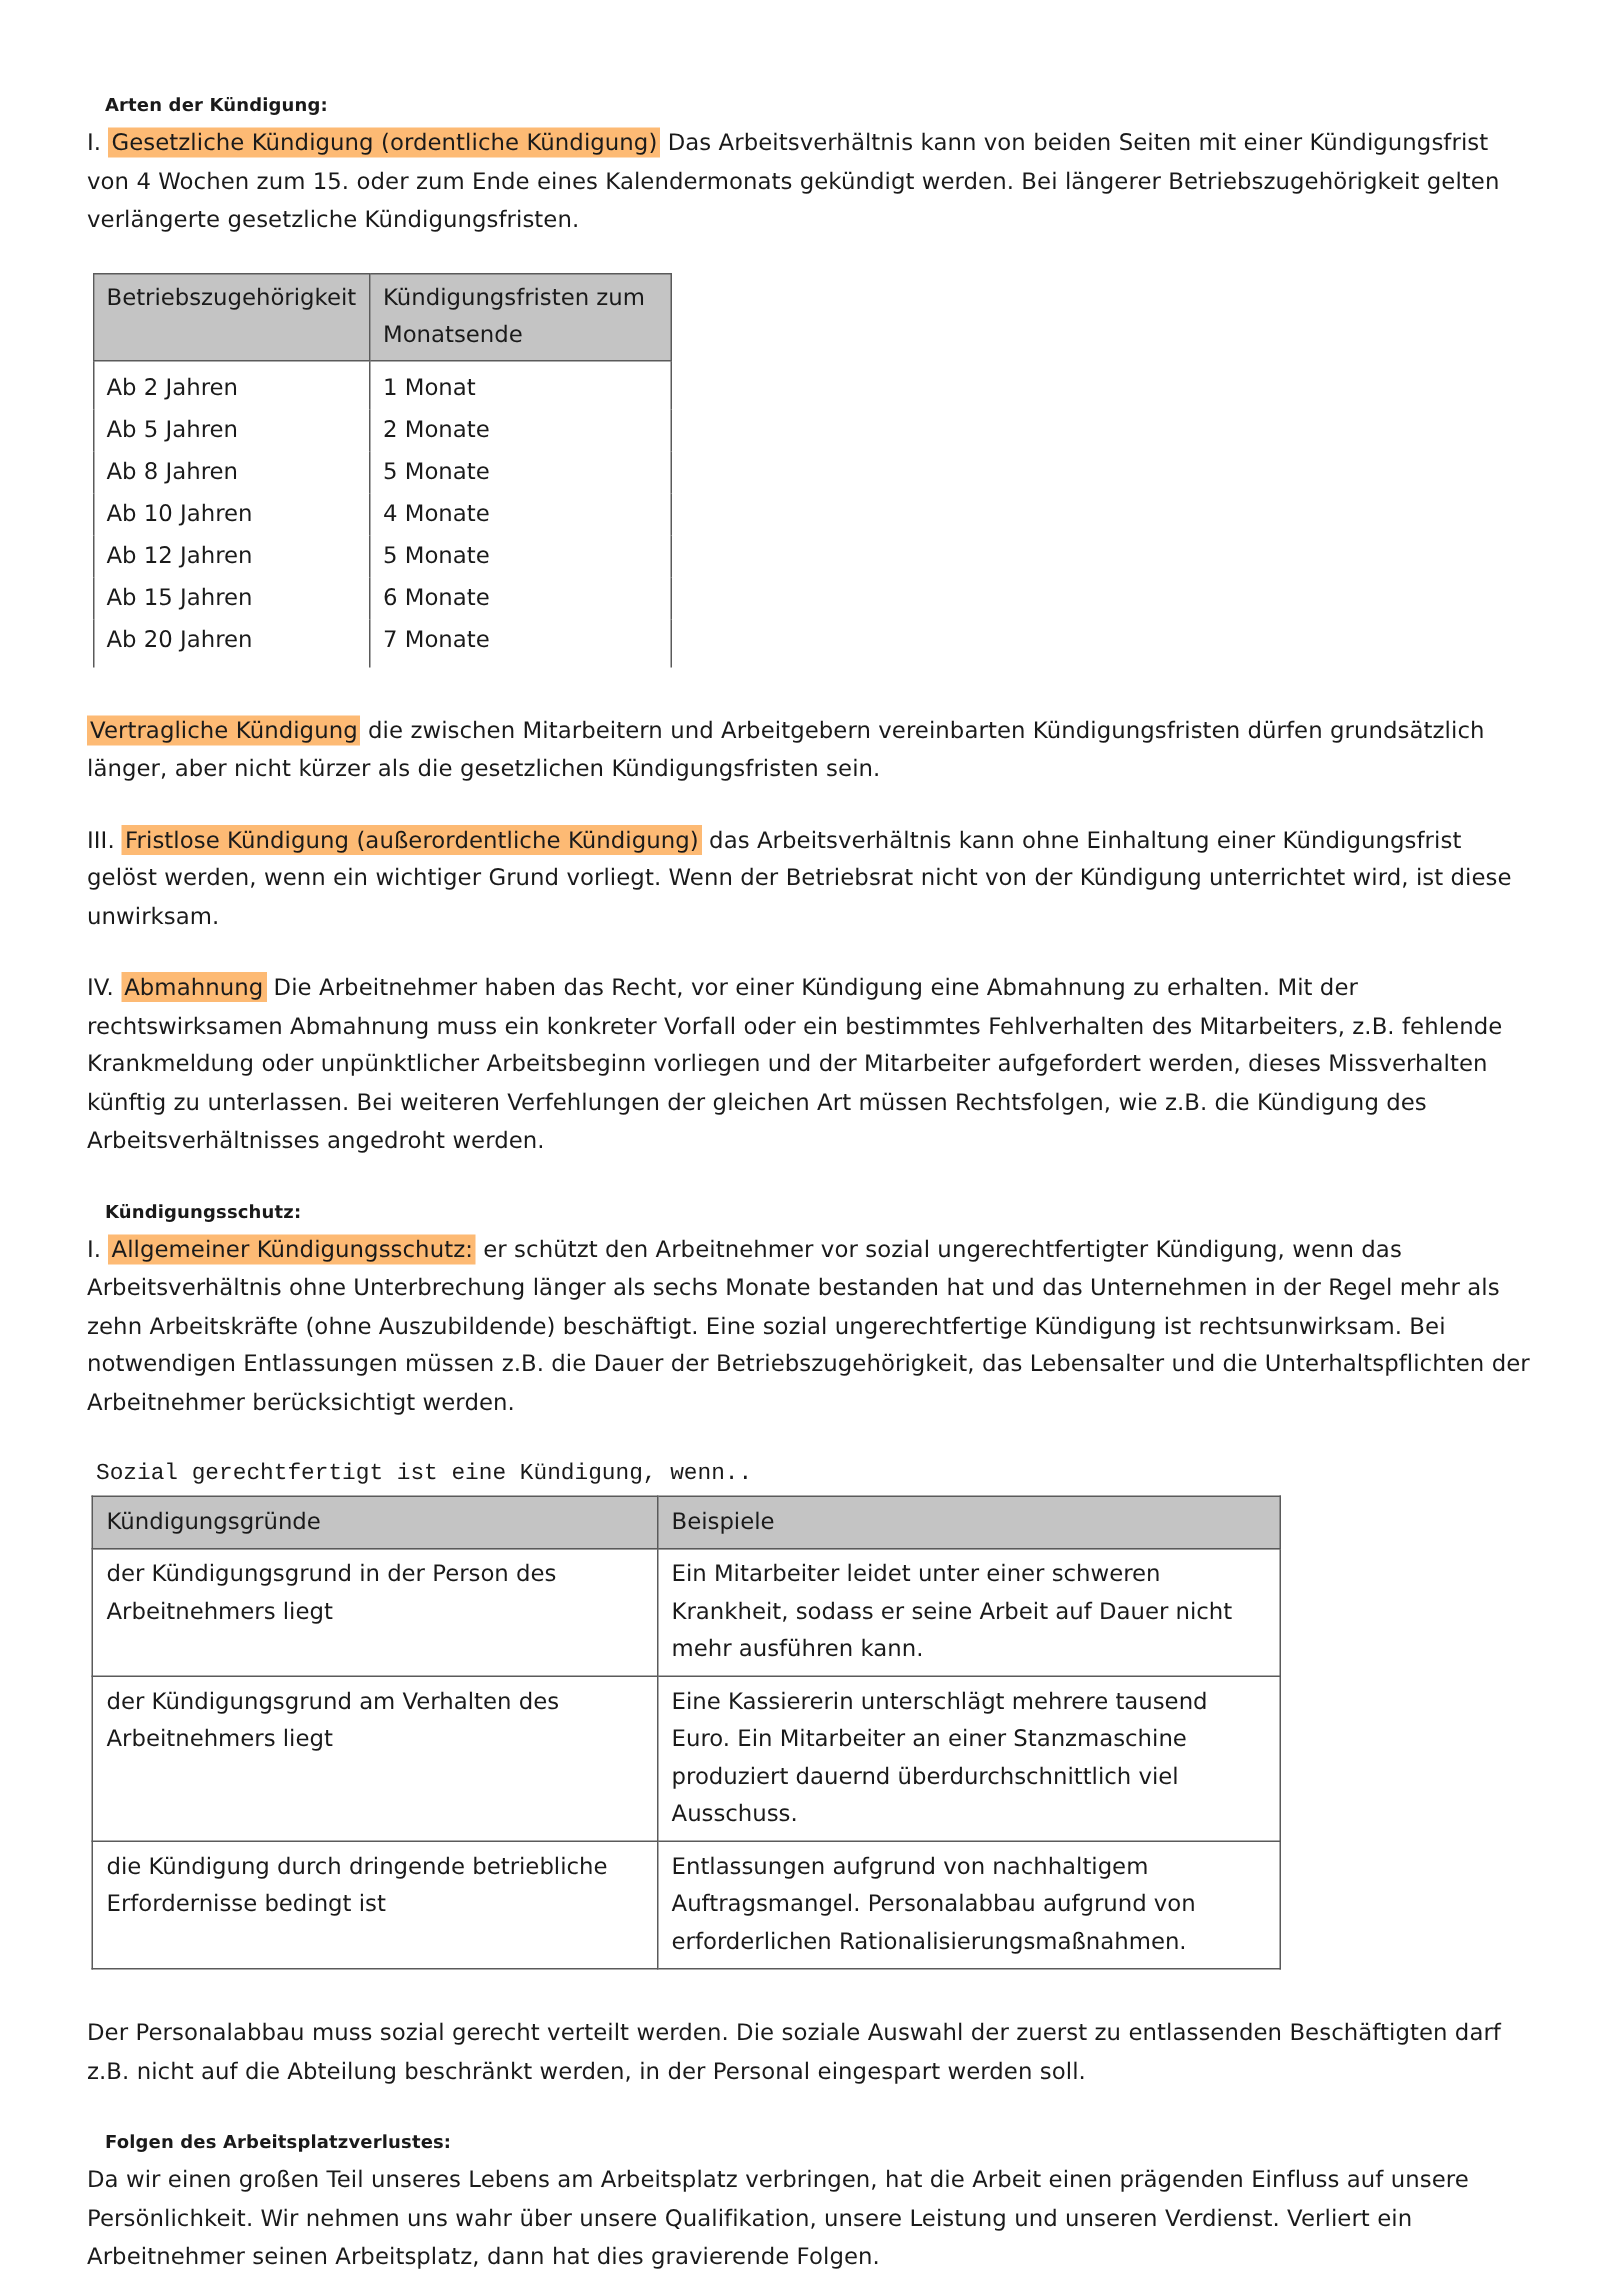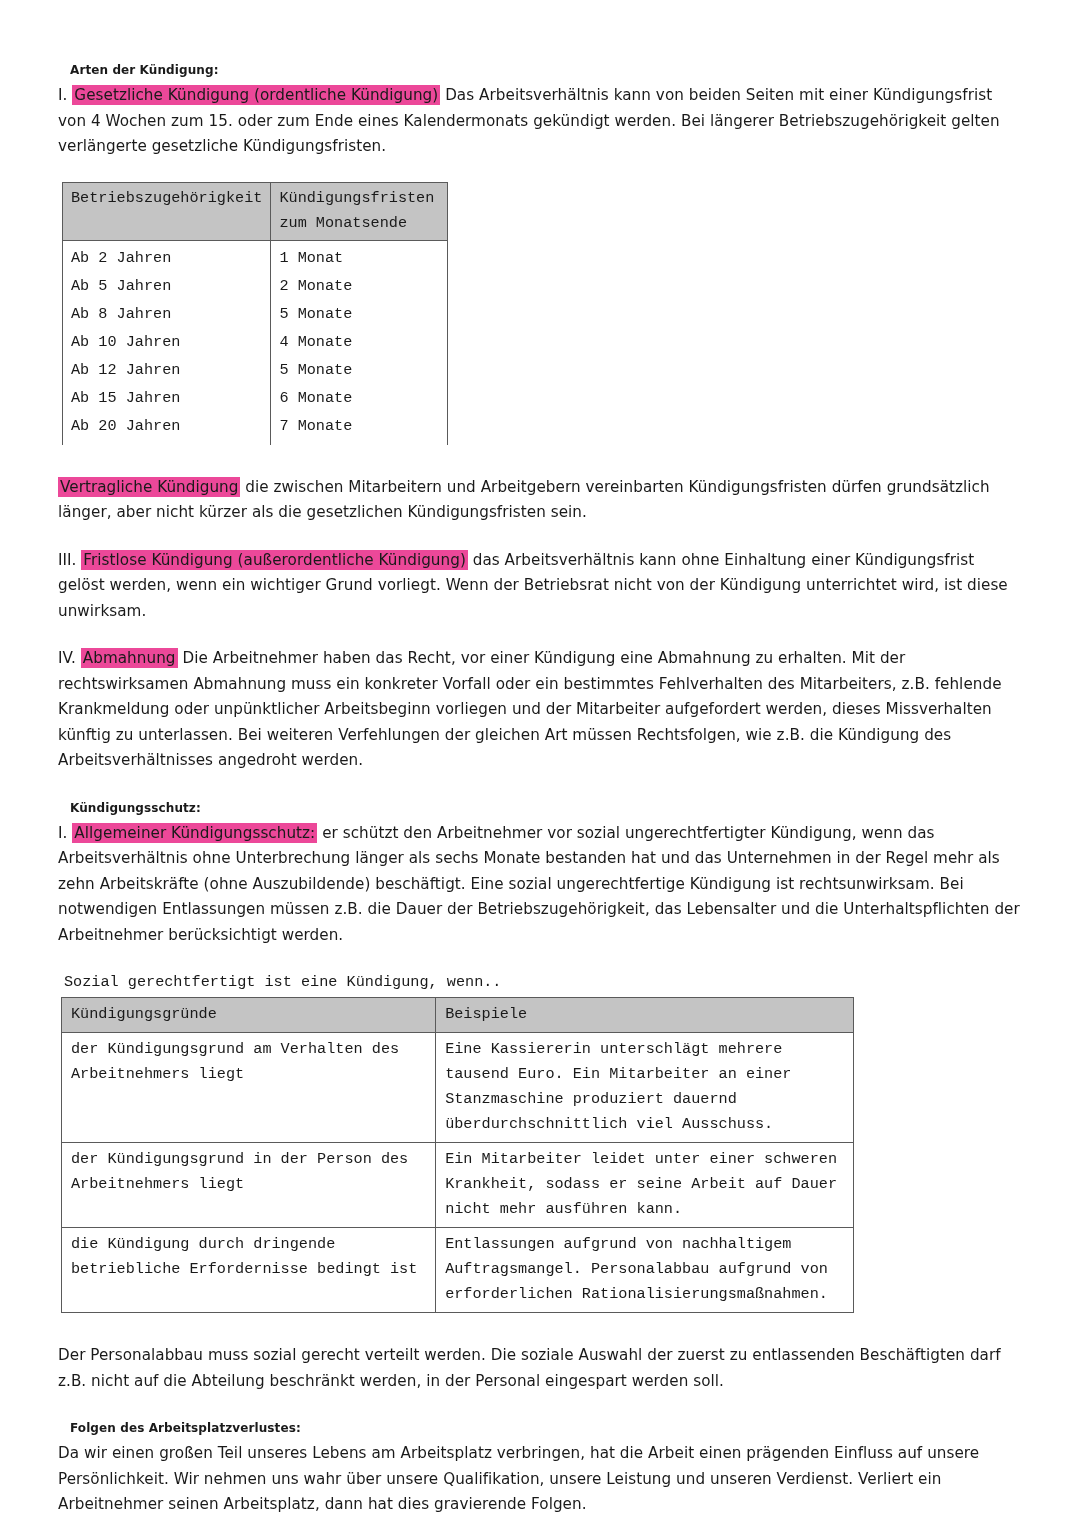--- a/index.html
+++ b/index.html
@@ -38,40 +38,39 @@
   .para {
     font-size: 15.2px;
     line-height: 25.5px;
     margin: 0;
     text-align: left;
     letter-spacing: 0.05px;
     max-width: 965px;
   }
 
   .hl {
-    background: #ec4899;
+    background: #fdba74;
     padding: 1px 2px 1px 2px;
   }
   .ital { }
   .gap-md { height: 22px; }
   .gap-lg { height: 30px; }
 
   
   table {
     border-collapse: collapse;
     font-size: 15.2px;
     line-height: 25px;
   }
   table td, table th {
     border: 1.3px solid #5a5a5a;
     text-align: left;
     vertical-align: top;
     font-weight: normal;
     padding: 2px 8px 3px 8px;
-    font-family: Liberation Mono, monospace;
   }
   table th {
     background: #c4c4c4;
   }
 
   
   #fristen-table { width: 386px; margin-left: 4px; }
   #fristen-table th { padding: 3px 8px 4px 8px; }
   #fristen-table .col-a { width: 168px; }
   #fristen-table .col-b { width: 218px; }
@@ -177,26 +176,26 @@
 
   <table id="gruende-table">
     <thead>
       <tr>
         <th class="col-a">Kündigungsgründe</th>
         <th class="col-b">Beispiele</th>
       </tr>
     </thead>
     <tbody>
       <tr>
+        <td>der Kündigungsgrund in der Person des Arbeitnehmers liegt</td>
+        <td>Ein Mitarbeiter leidet unter einer schweren Krankheit, sodass er seine Arbeit auf Dauer nicht mehr ausführen kann.</td>
+      </tr>
+      <tr>
         <td>der Kündigungsgrund am Verhalten des Arbeitnehmers liegt</td>
         <td>Eine Kassiererin unterschlägt mehrere tausend Euro. Ein Mitarbeiter an einer Stanzmaschine produziert dauernd überdurchschnittlich viel Ausschuss.</td>
-      </tr>
-      <tr>
-        <td>der Kündigungsgrund in der Person des Arbeitnehmers liegt</td>
-        <td>Ein Mitarbeiter leidet unter einer schweren Krankheit, sodass er seine Arbeit auf Dauer nicht mehr ausführen kann.</td>
       </tr>
       <tr>
         <td>die Kündigung durch dringende betriebliche Erfordernisse bedingt ist</td>
         <td>Entlassungen aufgrund von nachhaltigem Auftragsmangel. Personalabbau aufgrund von erforderlichen Rationalisierungsmaßnahmen.</td>
       </tr>
     </tbody>
   </table>
 
   <div class="gap-lg"></div>
 

